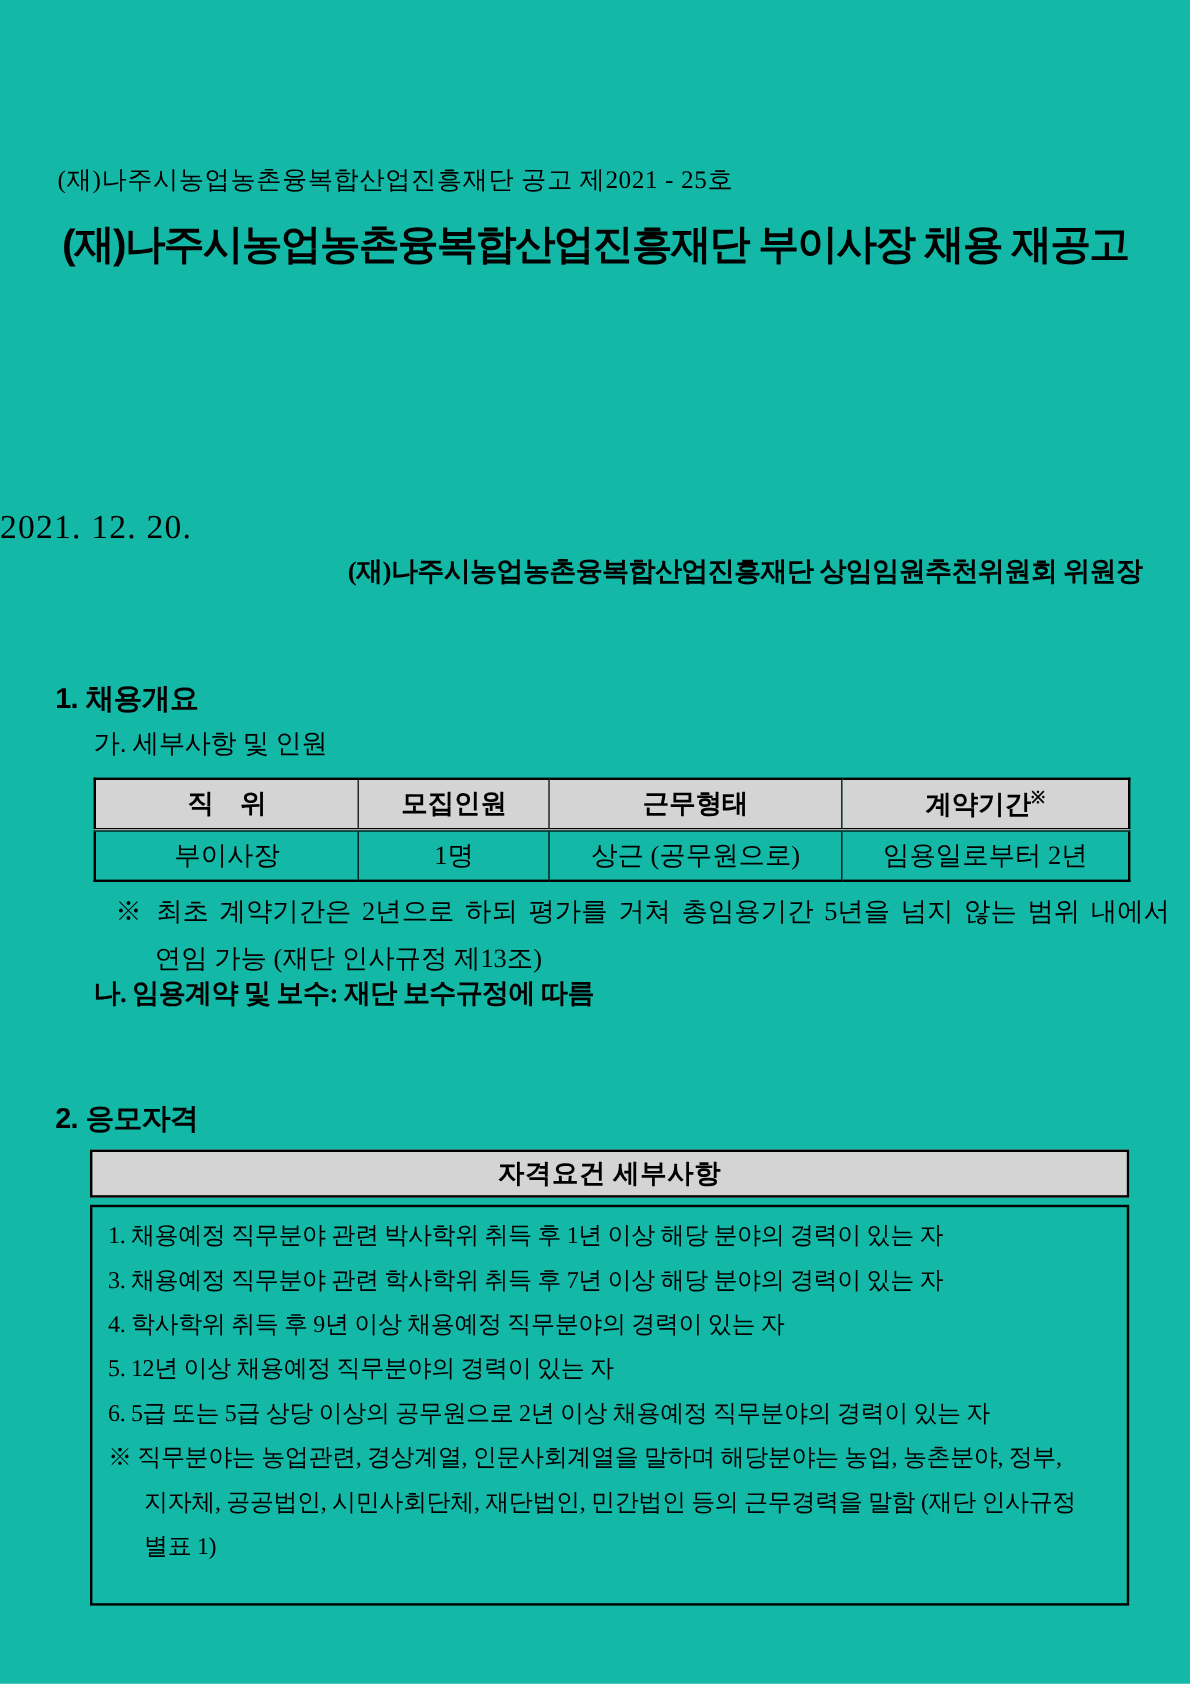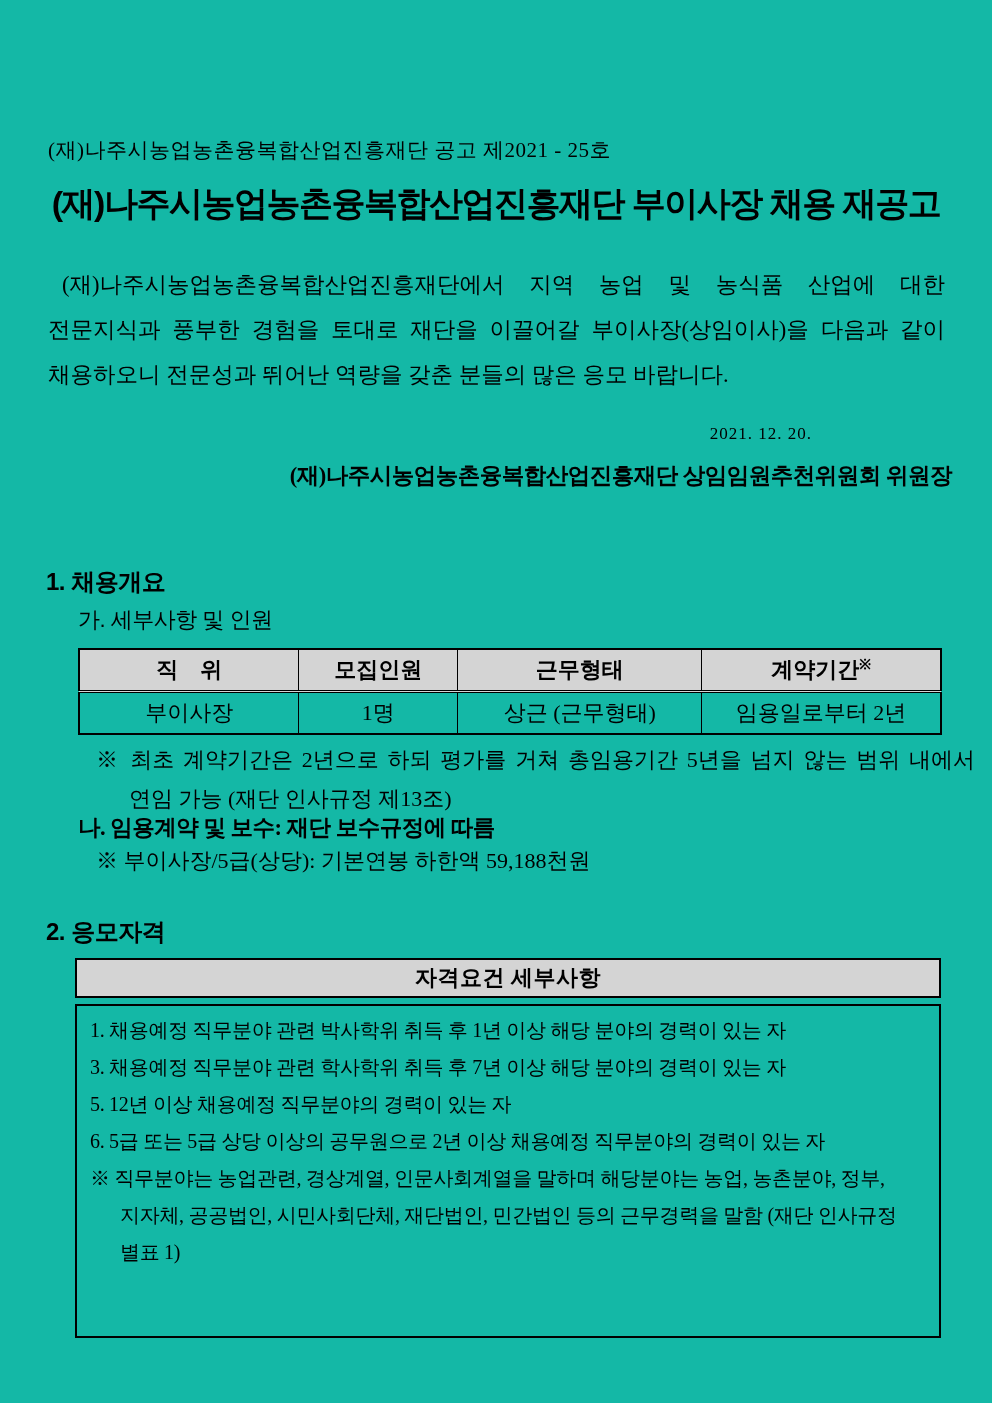--- a/index.html
+++ b/index.html
@@ -25,21 +25,21 @@
     font-weight: bold; font-size: 34px; letter-spacing: -1.5px;
   }
   .intro {
     position: absolute; top: 262px; left: 48px; width: 897px;
     font-size: 22.5px; line-height: 45px;
     text-align: justify; text-indent: 14px;
     word-break: keep-all;
   }
   .doc-date {
     position: absolute; top: 424px; left: 0; width: 812px;
-    text-align: right; font-size: 17px; letter-spacing: 1px;
+    text-align: left; font-size: 28px; letter-spacing: 1px;
   }
   .signer {
     position: absolute; top: 460px; right: 40px;
     font-size: 22.5px; font-weight: bold; letter-spacing: -0.5px;
   }
   .h-section {
     position: absolute; left: 46px;
     font-family: "Liberation Sans", "DejaVu Sans", sans-serif;
     font-weight: 600; font-size: 24px; letter-spacing: -0.5px;
   }
@@ -113,58 +113,57 @@
 </style>
 </head>
 <body>
 
 <div class="page">
 
   <div class="notice-no">(재)나주시농업농촌융복합산업진흥재단 공고 제2021 - 25호</div>
 
   <div class="doc-title">(재)나주시농업농촌융복합산업진흥재단 부이사장 채용 재공고</div>
 
-  <div class="intro">(재)나주시농업농촌융복합산업진흥재단에서 지역 농업 및 농식품 산업에 대한 전문지식과 풍부한 경험을 토대로 재단을 이끌어갈 부이사장(상임이사)을 다음과 같이 채용하오니 전문성과 뛰어난 역량을 갖춘 분들의 많은 응모 바랍니다.</div>
 
   <div class="doc-date">2021. 12. 20.</div>
 
   <div class="signer">(재)나주시농업농촌융복합산업진흥재단 상임임원추천위원회 위원장</div>
 
   <div class="h-section h1-pos">1. 채용개요</div>
 
   <div class="sub-a">가. 세부사항 및 인원</div>
 
   <table class="t1">
     <tbody>
       <tr class="t1-head">
         <th class="c0"><span>직　위</span><sup></sup></th>
         <th class="c1"><span>모집인원</span><sup></sup></th>
         <th class="c2"><span>근무형태</span><sup></sup></th>
         <th class="c3"><span>계약기간</span><sup>※</sup></th>
       </tr>
       <tr class="t1-body">
         <td>부이사장</td>
         <td>1명</td>
-        <td>상근 (근무형태)</td>
+        <td>상근 (공무원으로)</td>
         <td>임용일로부터 2년</td>
       </tr>
     </tbody>
   </table>
 
   <div class="note1 hang"><span>※</span> <span>최초 계약기간은 2년으로 하되 평가를 거쳐 총임용기간 5년을 넘지 않는 범위 내에서 연임 가능 (재단 인사규정 제13조)</span></div>
 
   <div class="sub-b">나. 임용계약 및 보수: 재단 보수규정에 따름</div>
 
-  <div class="note2 hang"><span>※</span> <span>부이사장/5급(상당): 기본연봉 하한액 59,188천원</span></div>
 
   <div class="h-section h2-pos">2. 응모자격</div>
 
   <div class="t2-head">자격요건 세부사항</div>
 
   <div class="t2-body">
     <div class="q-item"><span>1.</span> <span>채용예정 직무분야 관련 박사학위 취득 후 1년 이상 해당 분야의 경력이 있는 자</span></div>
     <div class="q-item"><span>3.</span> <span>채용예정 직무분야 관련 학사학위 취득 후 7년 이상 해당 분야의 경력이 있는 자</span></div>
+    <div class="q-item"><span>4.</span> <span>학사학위 취득 후 9년 이상 채용예정 직무분야의 경력이 있는 자</span></div>
     <div class="q-item"><span>5.</span> <span>12년 이상 채용예정 직무분야의 경력이 있는 자</span></div>
     <div class="q-item"><span>6.</span> <span>5급 또는 5급 상당 이상의 공무원으로 2년 이상 채용예정 직무분야의 경력이 있는 자</span></div>
     <div class="q-item"><span>※</span> <span>직무분야는 농업관련, 경상계열, 인문사회계열을 말하며 해당분야는 농업, 농촌분야, 정부, 지자체, 공공법인, 시민사회단체, 재단법인, 민간법인 등의 근무경력을 말함 (재단 인사규정 별표 1)</span></div>
   </div>
 
 </div>
 
 </body></html>

